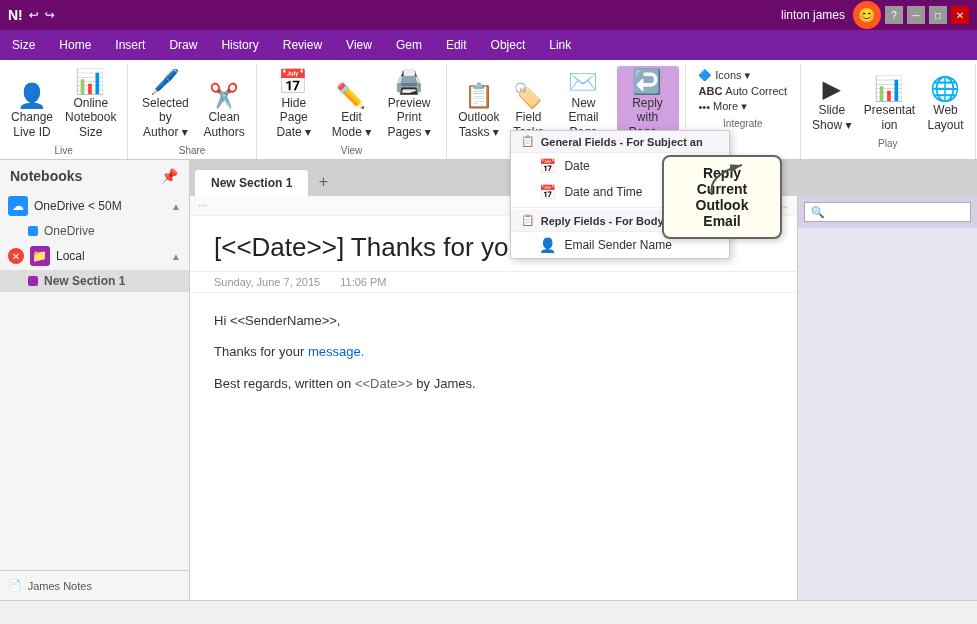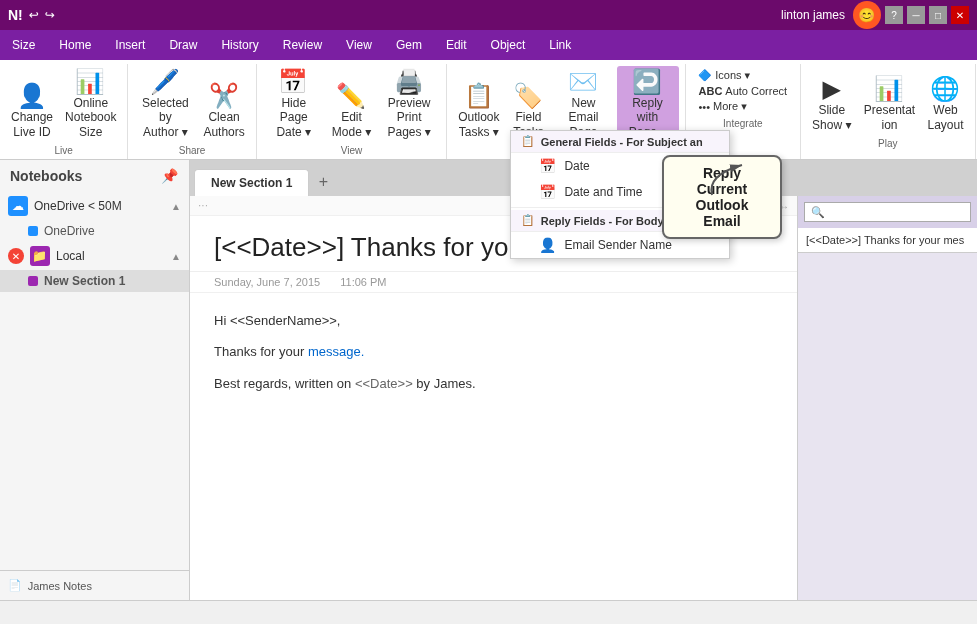--- a/index.html
+++ b/index.html
@@ -573,23 +573,20 @@
           <div class="body-text">
             Best regards, written on <span class="field-ref">&lt;&lt;Date&gt;&gt;</span> by James.
           </div>
         </div>
       </div>
 
       <div class="right-panel">
         <div class="right-panel-search">
           <input type="text" placeholder="🔍" style="flex: 1 1 0%; border: 1px solid rgb(170, 170, 170); padding: 3px 6px; font-size: 11px;">
         </div>
-        <div class="right-panel-item">
-          <span>[&lt;&lt;Date&gt;&gt;] Thanks for your mes</span>
-        </div>
       </div>
     </div>
   </div>
 </div>
 
 <div class="dropdown-menu">
   <div class="dropdown-section-header">
     <span>📋</span>
     <span>General Fields - For Subject an</span>
   </div>

